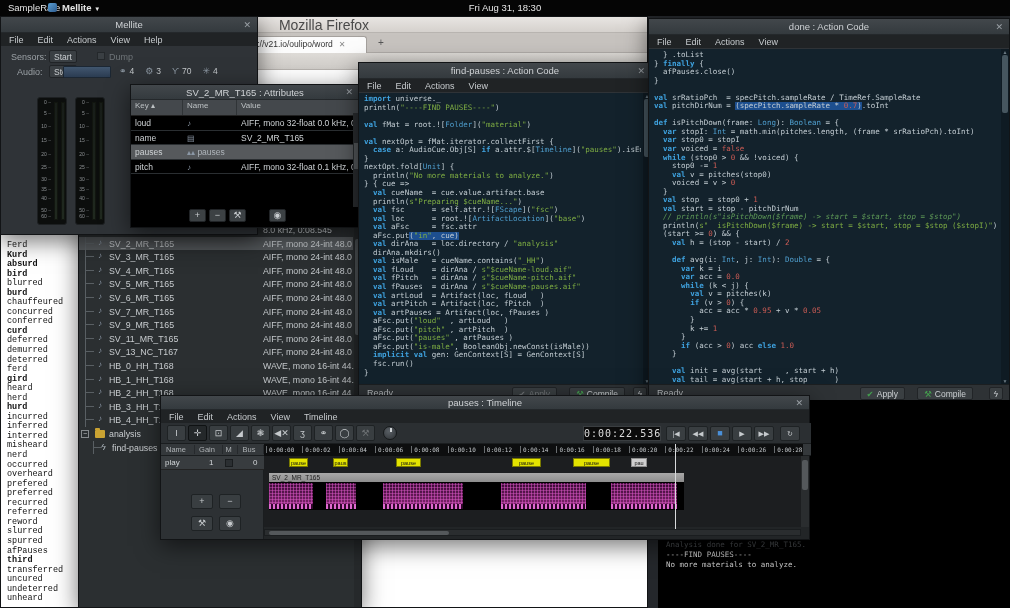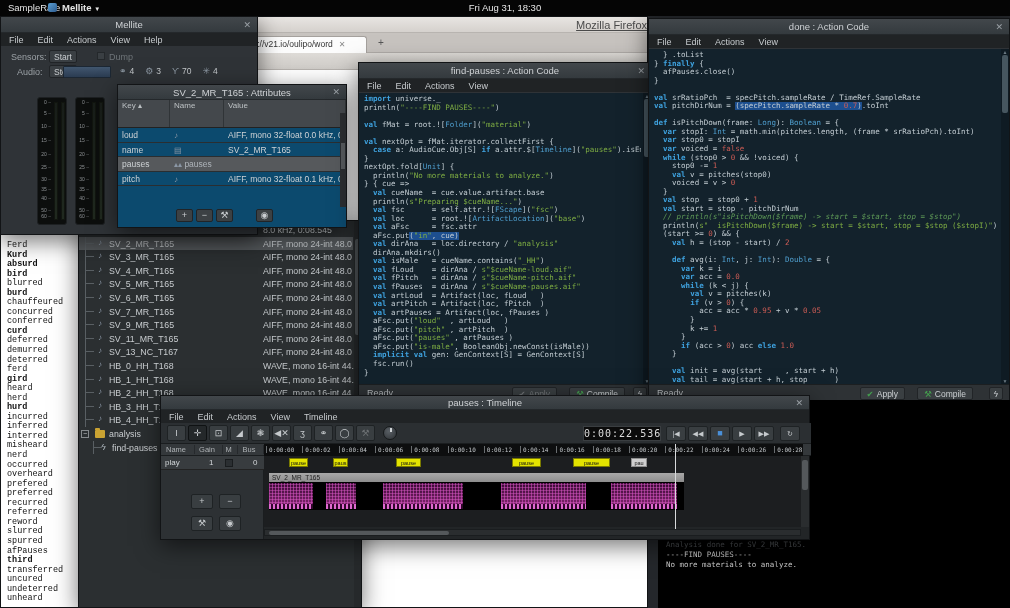--- a/index.html
+++ b/index.html
@@ -11,21 +11,21 @@
   .menubar { height:13px; background:#202325; color:#c7cbce; font-size:9px; display:flex; gap:14px; padding:0 8px; align-items:center; }
   .menubar span { display:inline-block; }
   
   #topbar { position:absolute; left:0; top:0; width:1010px; height:16px; background:#050505; color:#e6e6e6; font-size:9.5px; z-index:50; }
   #topbar .act { position:absolute; left:8px; top:2px; }
   #topbar .appmenu { position:absolute; left:62px; top:2px; font-weight:bold; }
   #topbar .appicon { position:absolute; left:48px; top:3px; width:9px; height:9px; border-radius:2px; background:linear-gradient(135deg,#5a9fd4,#2d5b8e); }
   #topbar .clock { position:absolute; left:0; right:0; top:2px; text-align:center; }
   
   #win-firefox { left:0; top:16px; width:648px; height:592px; background:#ffffff; z-index:1; box-shadow:none; }
-  #ff-title { height:16px; background:linear-gradient(#e8e5e2,#d5d1cd); color:#4a4a4a; font-size:11px; text-align:right; line-height:16px; border-bottom:1px solid #b8b4b0;text-decoration:underline; }
+  #ff-title { height:16px; background:linear-gradient(#e8e5e2,#d5d1cd); color:#4a4a4a; font-size:14px; text-align:center; line-height:16px; border-bottom:1px solid #b8b4b0; }
   #ff-tabbar { height:20px; background:#c7c3bf; position:relative; border-bottom:1px solid #b0aca8; }
   .fftab { position:absolute; top:3px; height:17px; background:#bdb9b5; border:1px solid #a5a19d; border-bottom:none; border-radius:3px 3px 0 0; font-size:8.5px; color:#333; padding:2px 5px 0 5px; white-space:nowrap; overflow:hidden; }
   .fftab.active { background:#fcfcfc; }
   .fftab .tclose { color:#8a8a8a; margin-left:6px; font-size:8px; }
   .fftab .fav { display:inline-block; width:8px; height:8px; border-radius:50%; vertical-align:-1px; margin-right:4px; }
   .fav.qwant { background:conic-gradient(#e6332a,#f7a600,#ffd500,#37a935,#1d71b8,#93278f,#e6332a); }
   .fav.v21 { background:radial-gradient(circle at 35% 35%, #f7a600 0 30%, #1d71b8 34%); }
   #ff-newtab { position:absolute; top:4px; width:16px; height:15px; text-align:center; font-size:10px; color:#555; }
   #ff-navbar { height:17px; background:linear-gradient(#dedbd7,#cfccc8); border-bottom:1px solid #b5b1ad; }
   #ff-words { position:absolute; left:6px; top:224px; font-family:"Liberation Mono", monospace; font-size:8.5px; line-height:9.55px; color:#111; }
@@ -54,22 +54,22 @@
   .chk { position:absolute; width:8px; height:8px; top:2px; background:#3a3f43; border:1px solid #24282b; }
   #audio-level { position:absolute; left:62px; top:1px; width:48px; height:12px; background:linear-gradient(#41566e,#2b3c52); border:1px solid #1c2733; border-radius:1px; }
   #audio-counters { position:absolute; left:118px; top:1px; display:flex; gap:11px; }
   #audio-counters .cnt { display:flex; gap:3px; align-items:center; color:#c3c7ca; font-size:8.5px; }
   #audio-counters .cic { color:#8e99a4; font-size:9px; }
   .meter { position:absolute; top:80px; width:30px; height:128px; background:#0c0e0d; border:1px solid #1d2022; border-radius:3px; }
   .meter .mnum { position:absolute; font-size:5px; color:#8d9194; right:15px; }
   .meter .mnum::after { content:" –"; color:#6c7073; }
   .meter .bar { position:absolute; top:4px; bottom:4px; width:4px; background:linear-gradient(#181d19,#20291f); border:1px solid #11150f; }
   
-  #win-attr { left:117px; top:84px; width:230px; height:144px; background:#0c4a6e; z-index:4; }
-  #attr-head { display:flex; height:28px; background:#44484c; border-bottom:1px solid #222; font-size:8px; color:#bcc0c3; }
+  #win-attr { left:130px; top:84px; width:230px; height:144px; background:#000000; z-index:4; }
+  #attr-head { display:flex; height:16px; background:#44484c; border-bottom:1px solid #222; font-size:8px; color:#bcc0c3; }
   #attr-head div { padding:1px 4px; border-right:1px solid #303437; }
   .ahk { width:52px; } .ahn { width:54px; } .ahv { flex:1; }
   .arow { display:flex; height:14.6px; font-size:8.5px; color:#ced2d5; border-bottom:1px solid #2a2e31; }
   .arow.sel { background:#56595c; }
   .arow div { padding:2px 4px; overflow:hidden; white-space:nowrap; }
   .arow .ak { width:52px; } .arow .an { width:54px; color:#aeb4ba; } .arow .av { flex:1; }
   .aicon { font-size:8px; color:#8b97a5; }
   #attr-tools { position:absolute; left:0; right:0; bottom:3px; height:15px; }
   .atool { position:absolute; width:17px; height:13px; background:#3c4144; border:1px solid #212427; border-radius:2px; color:#c9cdd0; font-size:9px; line-height:11px; text-align:center; }
   #attr-scroll { position:absolute; right:0; top:28px; bottom:20px; width:6px; background:#2a2d30; }

